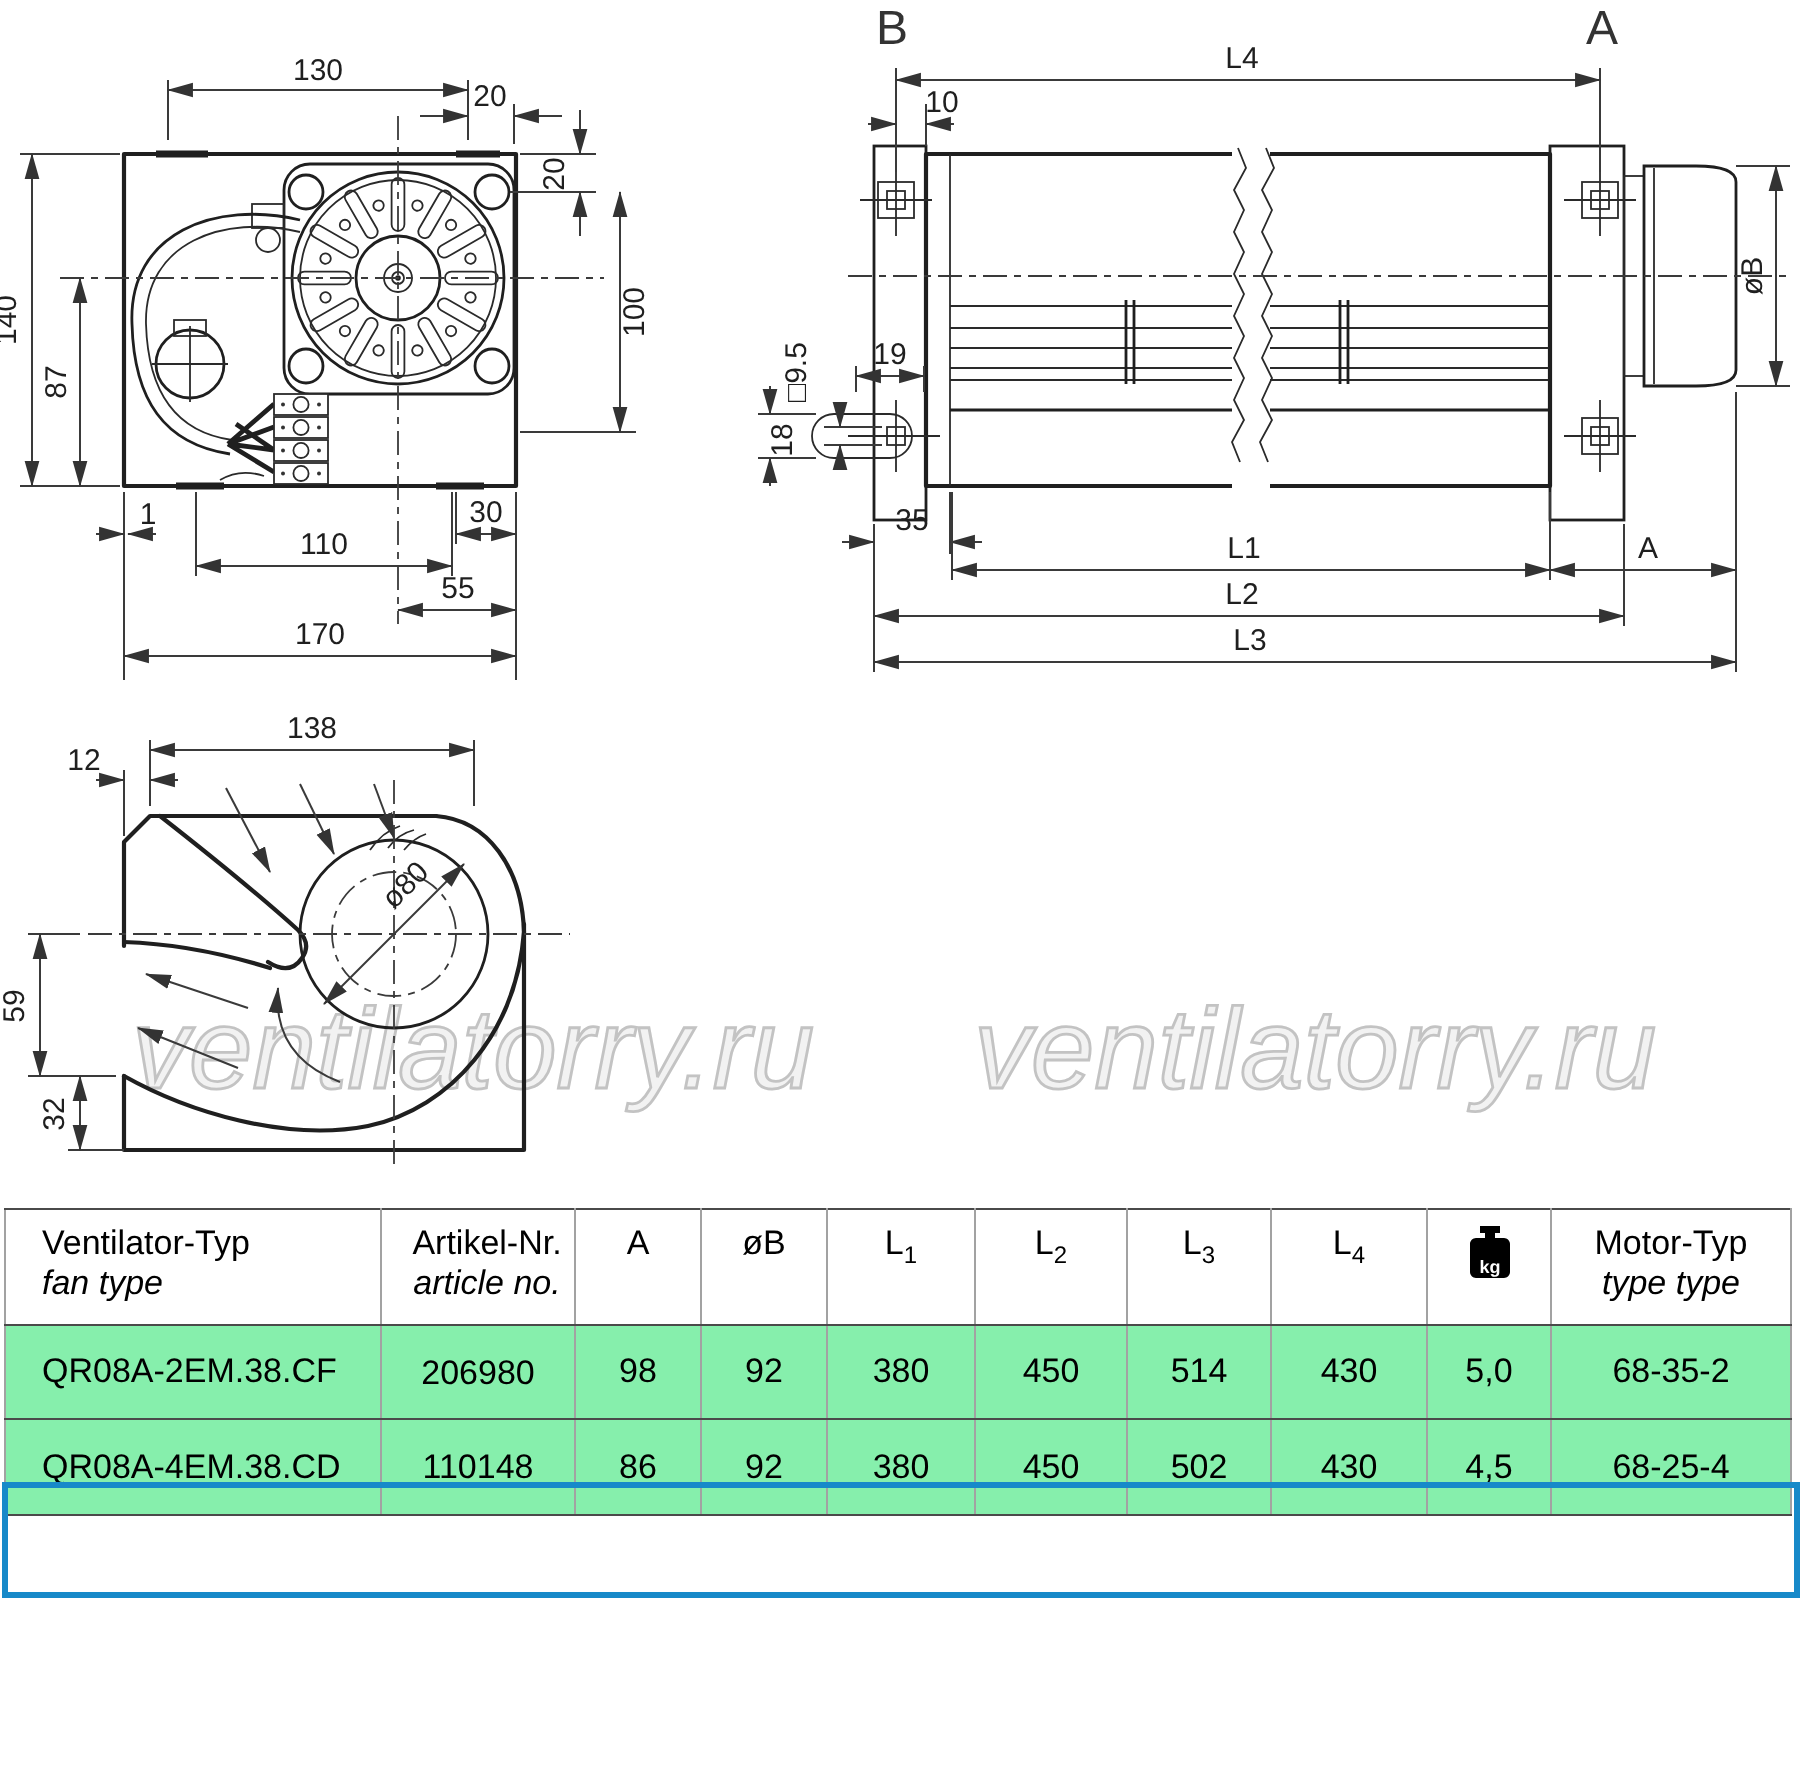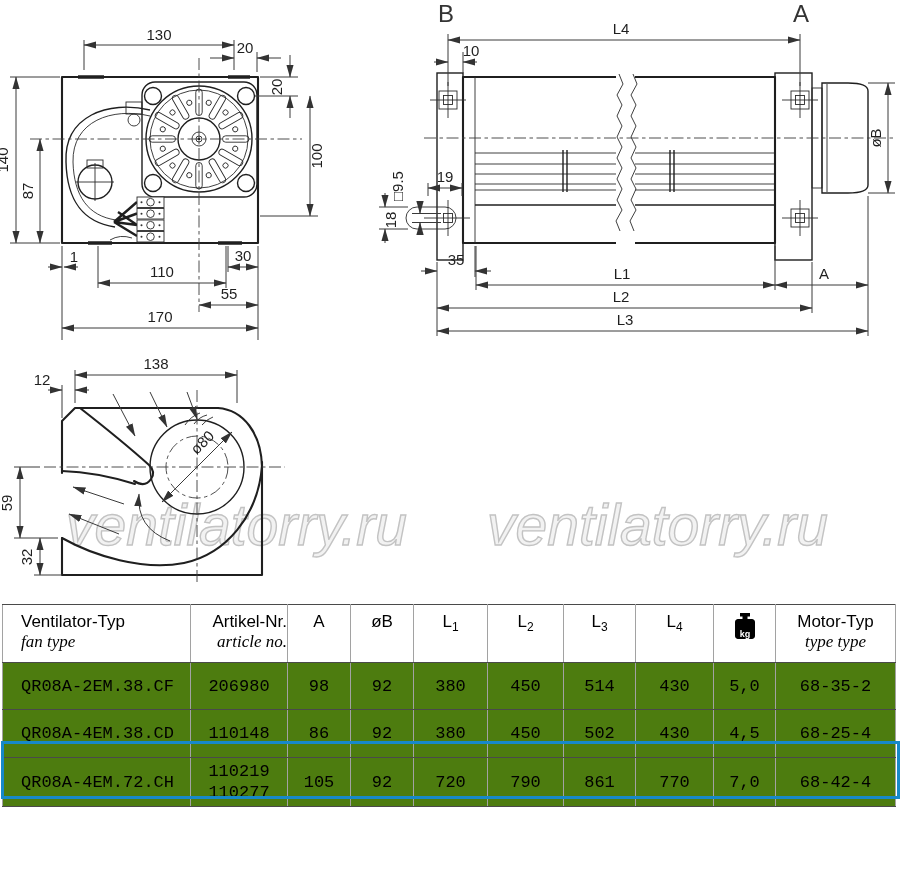--- a/index.html
+++ b/index.html
@@ -21,22 +21,22 @@
       letter-spacing:0px;color:#f2f2f2;-webkit-text-stroke:1.4px #c3c3c3;
       white-space:nowrap;line-height:1;}
   #wm1{left:66px;} #wm2{left:487px;}
   #spec-table{position:absolute;left:2px;top:576px;z-index:3;
       border-collapse:collapse;table-layout:fixed;width:719px;font-size:17px;margin-top:28px;}
   #spec-table td,#spec-table th{border-left:1px solid #a2a2a2;border-right:1px solid #a2a2a2;
       border-top:1px solid #4a4a4a;border-bottom:1px solid #4a4a4a;
       padding:0;text-align:center;vertical-align:middle;font-weight:400;}
   #spec-table th{vertical-align:top;padding-top:7px;}
   .colfan{text-align:left !important;padding-left:18px !important;}
-  .it{font-style:italic;font-family:Liberation Serif, serif;}
-  .gray{background:#4d7c0f;font-family:Liberation Mono, monospace;}
+  .it{font-style:italic;}
+  .gray{background:#86efac;}
   .h58{height:58px}.h47{height:47px}.h49{height:49px}.h48{height:48px}.h52{height:52px}
   .art div{line-height:21px;}
   #hl-outline{position:absolute;left:1px;top:741px;width:893px;height:52px;
       border:3px solid #1789c9;z-index:4;pointer-events:none;}
 </style>
 </head>
 <body>
 
 <div id="wm1" class="wm">ventilatorry.ru</div>
 <div id="wm2" class="wm">ventilatorry.ru</div>
@@ -320,21 +320,21 @@
       <col style="width:78px">
     <col style="width:62px">
       <col style="width:120px">
   </colgroup>
   <tbody>
       <tr class="h58">
     <th class="colfan">
       <div>Ventilator-Typ</div>
       <div class="it">fan type</div>
     </th>
-    <th style="text-align:right;padding-left:9px;">
+    <th style="text-align:center;padding-left:9px;">
       <div>Artikel-Nr.</div>
       <div class="it">article no.</div>
     </th>
     <th><span>A</span></th>
     <th><span>øB</span></th>
     <th><span>L</span><sub style="font-size:12px">1</sub></th>
     <th><span>L</span><sub style="font-size:12px">2</sub></th>
     <th><span>L</span><sub style="font-size:12px">3</sub></th>
     <th><span>L</span><sub style="font-size:12px">4</sub></th>
     <th>
@@ -376,31 +376,16 @@
     <td>92</td>
     <td>380</td>
     <td>450</td>
     <td>502</td>
     <td>430</td>
     <td>4,5</td>
     <td>68-25-4</td>
   </tr>
 
 
-  <tr class="h49 gray">
-    <td class="colfan">QR08A-4EM.72.CH</td>
-    <td class="art">
-          <div>110219</div>
-          <div>110277</div>
-        </td>
-    <td>105</td>
-    <td>92</td>
-    <td>720</td>
-    <td>790</td>
-    <td>861</td>
-    <td>770</td>
-    <td>7,0</td>
-    <td>68-42-4</td>
-  </tr>
 </tbody>
   </table>
 
 <div id="hl-outline"></div>
 
 </body></html>

